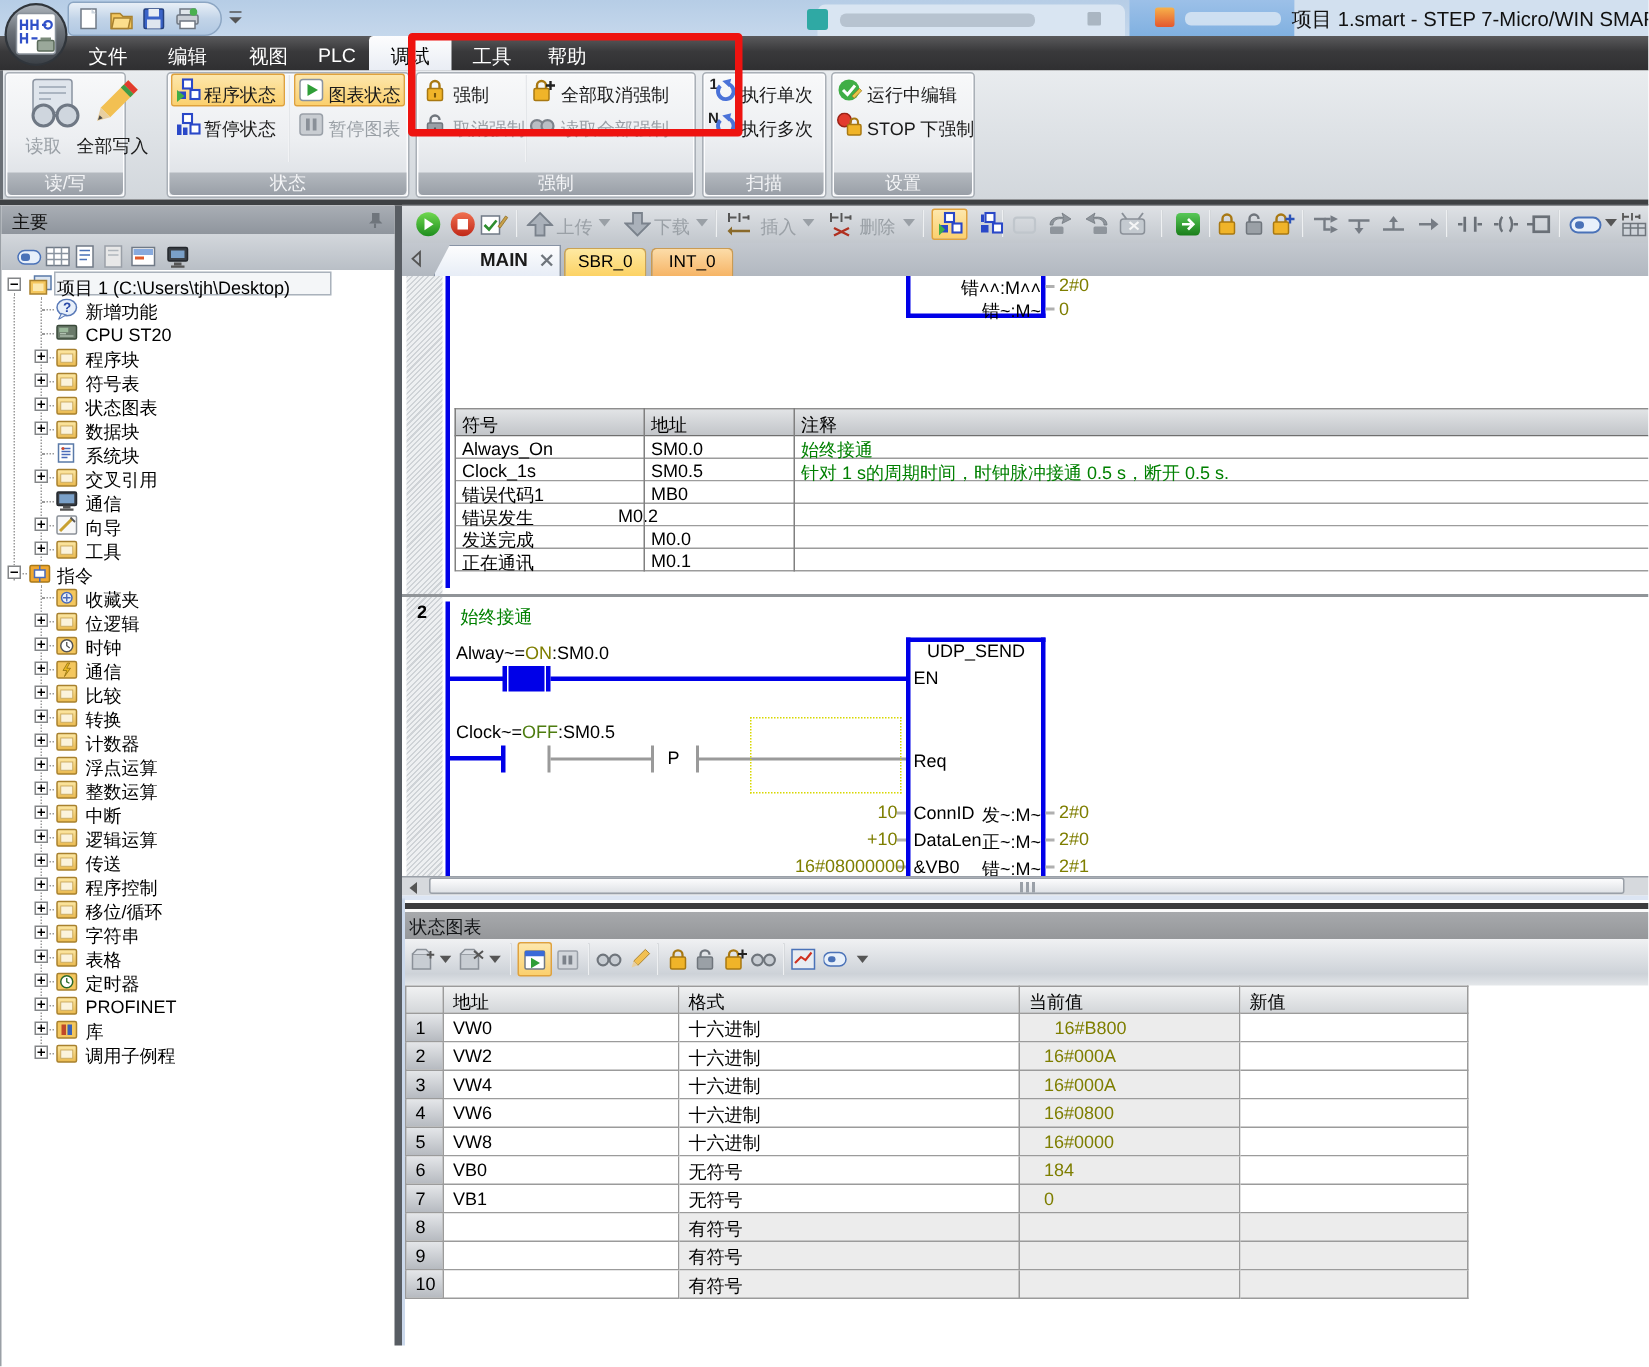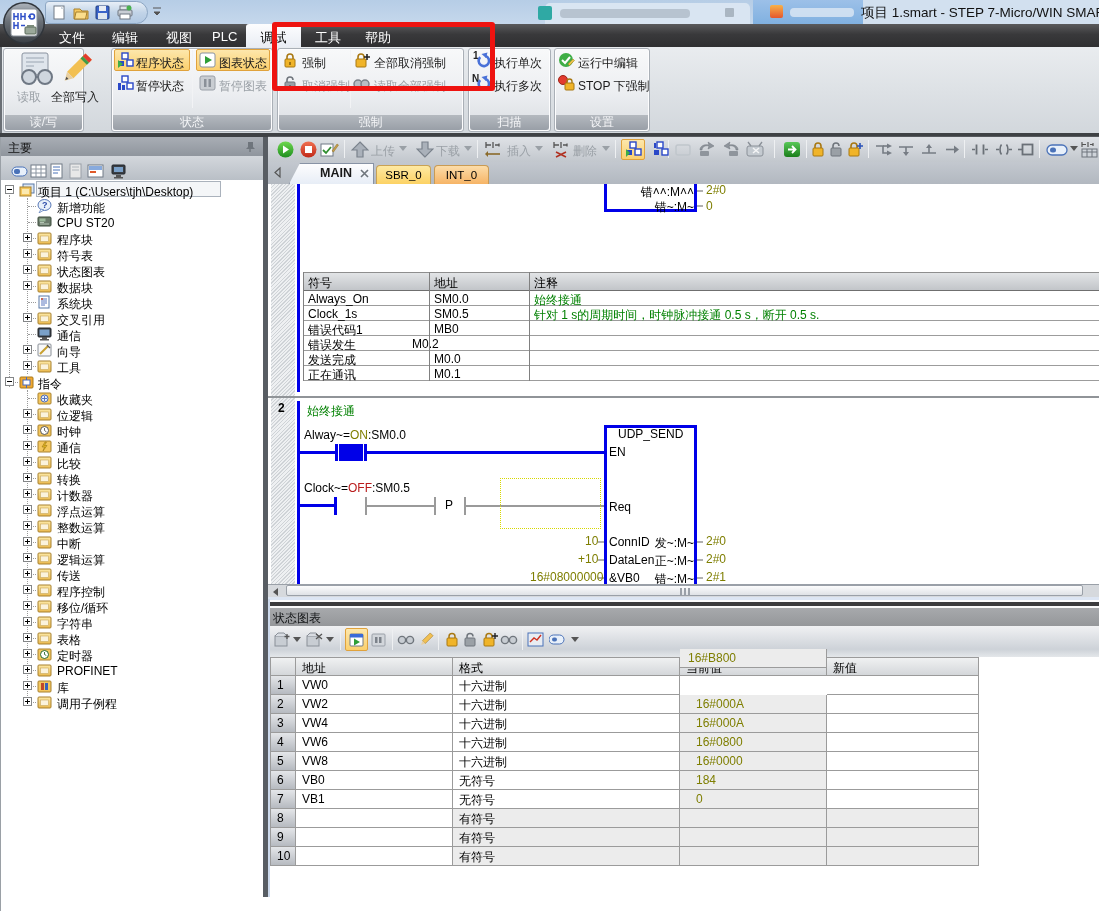--- a/index.html
+++ b/index.html
@@ -932,21 +932,21 @@
 <div class="ab" style="left:604px;top:425px;width:93px;height:159px;border:3px solid #0000e8;border-bottom:none;background:#fff"></div>
 <div class="lbl" style="left:618px;top:427px">UDP_SEND</div>
 <div class="lbl" style="left:609px;top:445px">EN</div>
 <div class="lbl" style="left:609px;top:500px">Req</div>
 <div class="lbl" style="left:609px;top:535px">ConnID</div>
 <div class="lbl" style="left:609px;top:553px">DataLen</div>
 <div class="lbl" style="left:609px;top:571px">&amp;VB0</div>
 <div class="lbl" style="left:604px;top:535px;width:90px;text-align:right">发~:M~</div>
 <div class="lbl" style="left:604px;top:553px;width:90px;text-align:right">正~:M~</div>
 <div class="lbl" style="left:604px;top:571px;width:90px;text-align:right">错~:M~</div>
-<div class="lbl" style="left:304px;top:481px">Clock~=<span style="color:#b91c1c">OFF</span>:SM0.5</div>
+<div class="lbl" style="left:304px;top:481px">Clock~=<span style="color:#4d7c0f">OFF</span>:SM0.5</div>
 <div class="ab" style="left:300px;top:504px;width:36px;height:3px;background:#0000e8"></div>
 <div class="ab" style="left:334px;top:497px;width:3px;height:18px;background:#0000e8"></div>
 <div class="ab" style="left:365px;top:497px;width:2px;height:18px;background:#9a9a9a"></div>
 <div class="ab" style="left:367px;top:505px;width:67px;height:2px;background:#9a9a9a"></div>
 <div class="ab" style="left:434px;top:497px;width:2px;height:18px;background:#9a9a9a"></div>
 <div class="lbl" style="left:445px;top:498px">P</div>
 <div class="ab" style="left:464px;top:497px;width:2px;height:18px;background:#9a9a9a"></div>
 <div class="ab" style="left:466px;top:505px;width:138px;height:2px;background:#9a9a9a"></div>
 <div class="ab" style="left:500px;top:478px;width:101px;height:51px;border:1px dotted #d8d800;background:transparent;z-index:3"></div>
 <div class="ab" style="left:598px;top:541px;width:6px;height:2px;background:#b0b0b0"></div>
@@ -1044,21 +1044,21 @@
     <path d="M0 0h8L4 5z" fill="#555"></path>
   </svg>
 <div class="hc" style="left:270px;top:657px;width:26px;height:19px;border-left:1px solid #9b9b9b"></div>
 <div class="hc" style="left:296px;top:657px;width:157px;height:19px">地址</div>
 <div class="hc" style="left:453px;top:657px;width:227px;height:19px">格式</div>
 <div class="hc" style="left:680px;top:657px;width:147px;height:19px">当前值</div>
 <div class="hc" style="left:827px;top:657px;width:152px;height:19px">新值</div>
 <div class="rn" style="left:270px;top:676px;width:26px;height:19px">1</div>
 <div class="c" style="left:296px;top:676px;width:157px;height:19px">VW0</div>
 <div class="c" style="left:453px;top:676px;width:227px;height:19px">十六进制</div>
-<div class="c cg" style="left:680px;top:649px;width:147px;height:19px;color:#7e7e00;padding-left:8px">16#B800</div>
+<div class="c cg" style="left:680px;top:676px;width:147px;height:19px;color:#7e7e00;padding-left:23px">16#B800</div>
 <div class="c" style="left:827px;top:676px;width:152px;height:19px"></div>
 <div class="rn" style="left:270px;top:695px;width:26px;height:19px">2</div>
 <div class="c" style="left:296px;top:695px;width:157px;height:19px">VW2</div>
 <div class="c" style="left:453px;top:695px;width:227px;height:19px">十六进制</div>
 <div class="c cg" style="left:680px;top:695px;width:147px;height:19px;color:#7e7e00;padding-left:16px">16#000A</div>
 <div class="c" style="left:827px;top:695px;width:152px;height:19px"></div>
 <div class="rn" style="left:270px;top:714px;width:26px;height:19px">3</div>
 <div class="c" style="left:296px;top:714px;width:157px;height:19px">VW4</div>
 <div class="c" style="left:453px;top:714px;width:227px;height:19px">十六进制</div>
 <div class="c cg" style="left:680px;top:714px;width:147px;height:19px;color:#7e7e00;padding-left:16px">16#000A</div>

